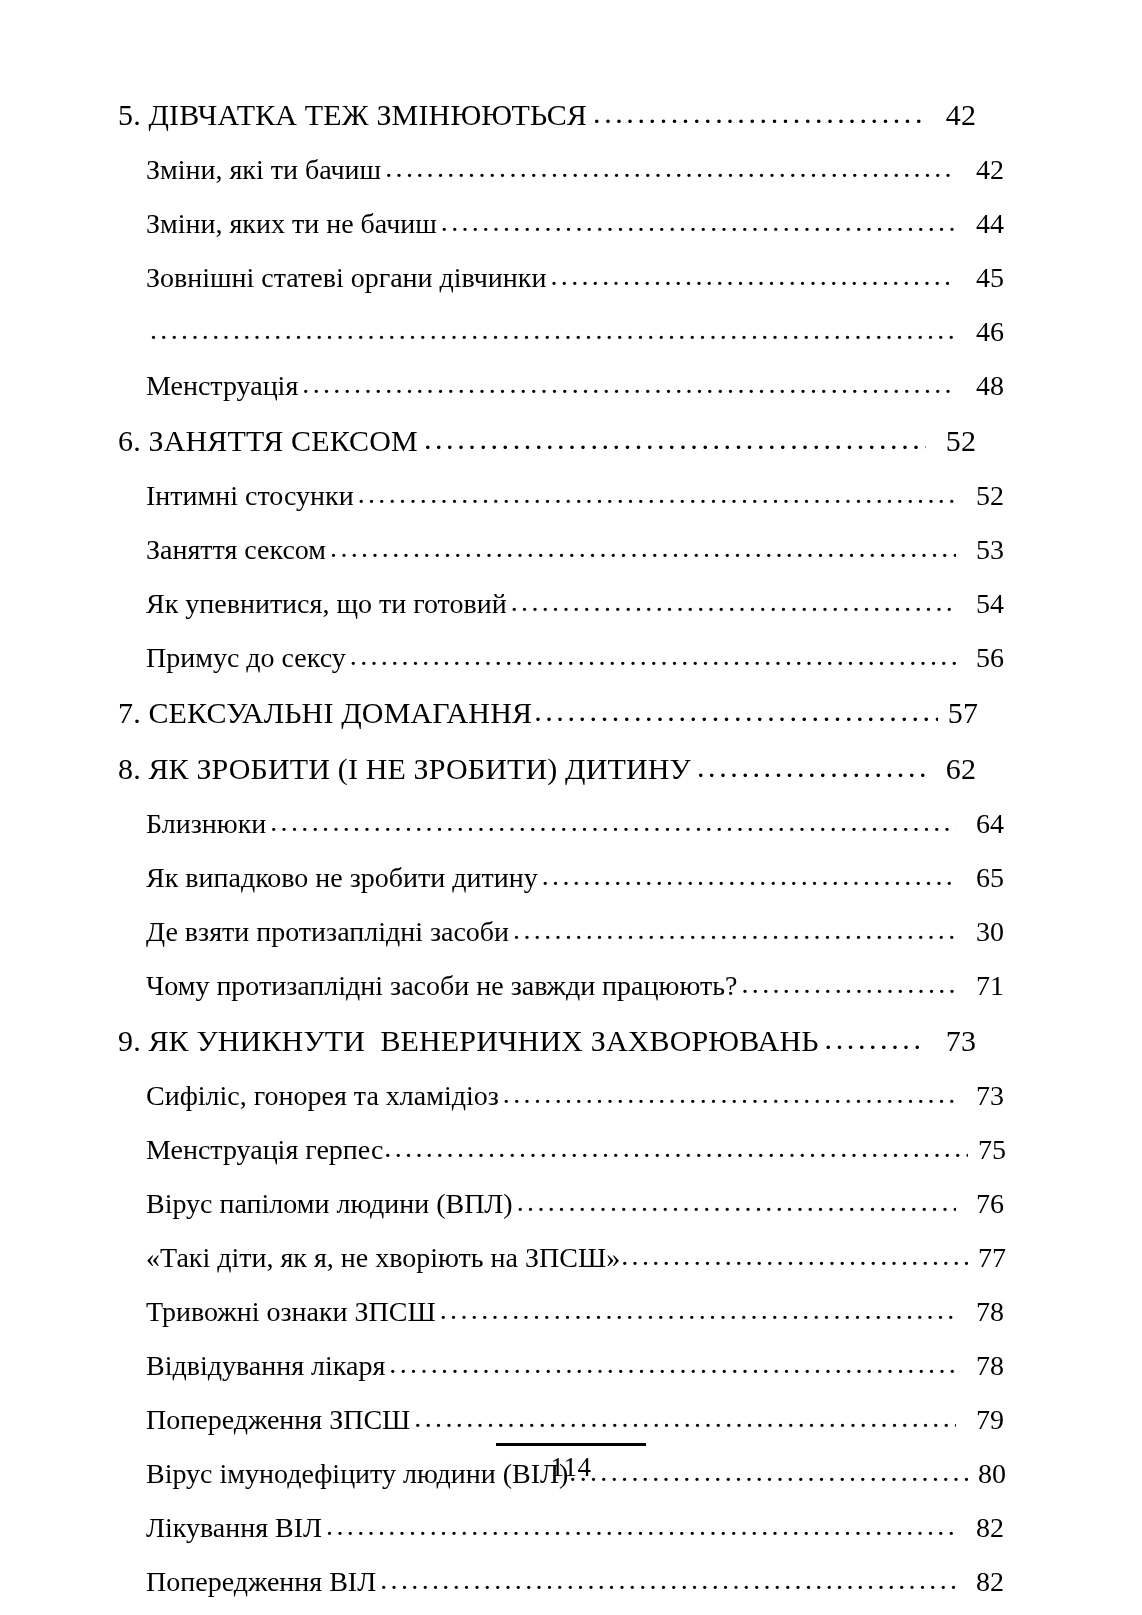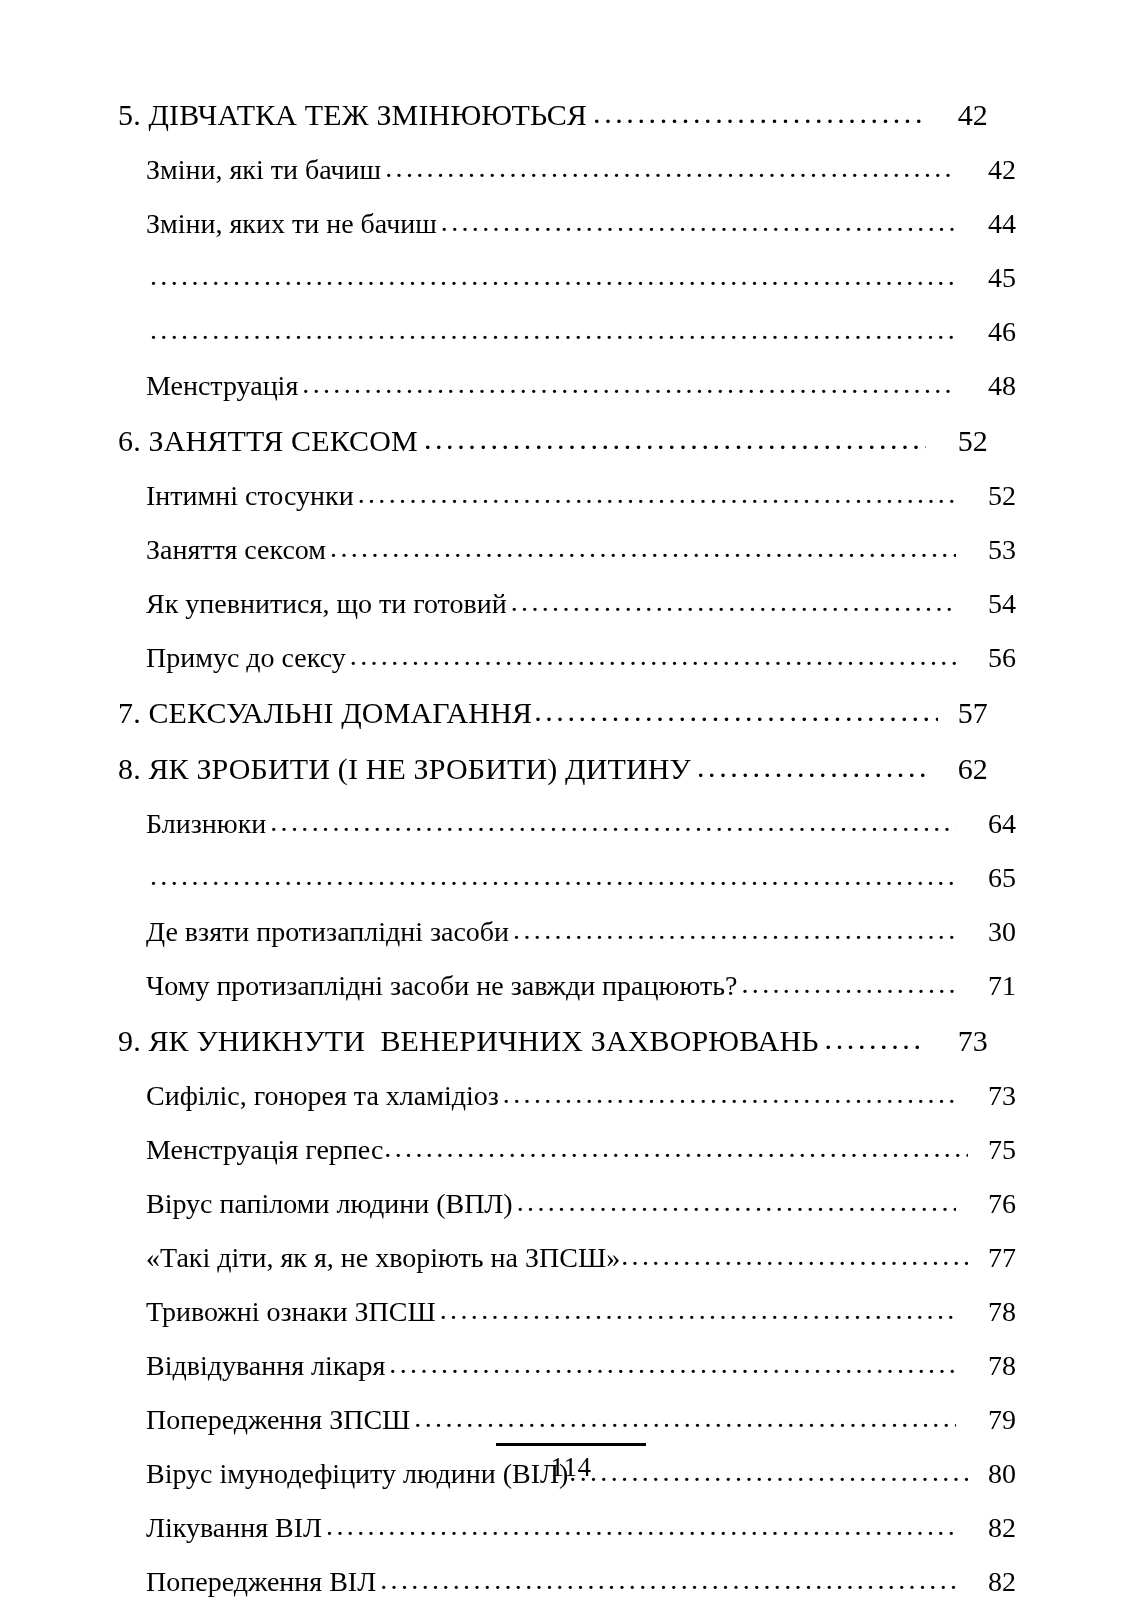--- a/index.html
+++ b/index.html
@@ -50,21 +50,21 @@
     flex: 1 1 auto;
     overflow: hidden;
     white-space: nowrap;
     min-width: 0;
     letter-spacing: 0.12em;
     transform: translateY(-0.08em);
   }
 
   .entry .pageno {
     flex: 0 0 auto;
-    text-align: right;
+    text-align: center;
   }
 
   
   .entry.chapter {
     font-size: 30px;
     line-height: 1.0;
     margin-left: 0;
     letter-spacing: 0.005em;
     margin-bottom: 26px;
   }
@@ -143,20 +143,21 @@
           <span class="label">Зміни, які ти бачиш</span>
           <span class="leader">............................................................................................................................................................................................................................................................................................................</span>
           <span class="pageno">42</span>
         </div>
         <div class="entry sub">
           <span class="label">Зміни, яких ти не бачиш</span>
           <span class="leader">............................................................................................................................................................................................................................................................................................................</span>
           <span class="pageno">44</span>
         </div>
         <div class="entry sub">
+          <span class="label">Зовнішні статеві органи дівчинки</span>
           <span class="leader">............................................................................................................................................................................................................................................................................................................</span>
           <span class="pageno">45</span>
         </div>
         <div class="entry sub">
           <span class="leader">............................................................................................................................................................................................................................................................................................................</span>
           <span class="pageno">46</span>
         </div>
         <div class="entry sub">
           <span class="label">Менструація</span>
           <span class="leader">............................................................................................................................................................................................................................................................................................................</span>
@@ -202,20 +203,21 @@
           <span class="label">8. ЯК ЗРОБИТИ (І НЕ ЗРОБИТИ) ДИТИНУ</span>
           <span class="leader">............................................................................................................................................................................................................................................................................................................</span>
           <span class="pageno">62</span>
         </div>
         <div class="entry sub">
           <span class="label">Близнюки</span>
           <span class="leader">............................................................................................................................................................................................................................................................................................................</span>
           <span class="pageno">64</span>
         </div>
         <div class="entry sub">
+          <span class="label">Як випадково не зробити дитину</span>
           <span class="leader">............................................................................................................................................................................................................................................................................................................</span>
           <span class="pageno">65</span>
         </div>
         <div class="entry sub">
           <span class="label">Де взяти протизаплідні засоби</span>
           <span class="leader">............................................................................................................................................................................................................................................................................................................</span>
           <span class="pageno">30</span>
         </div>
         <div class="entry sub">
           <span class="label">Чому протизаплідні засоби не завжди працюють?</span>

